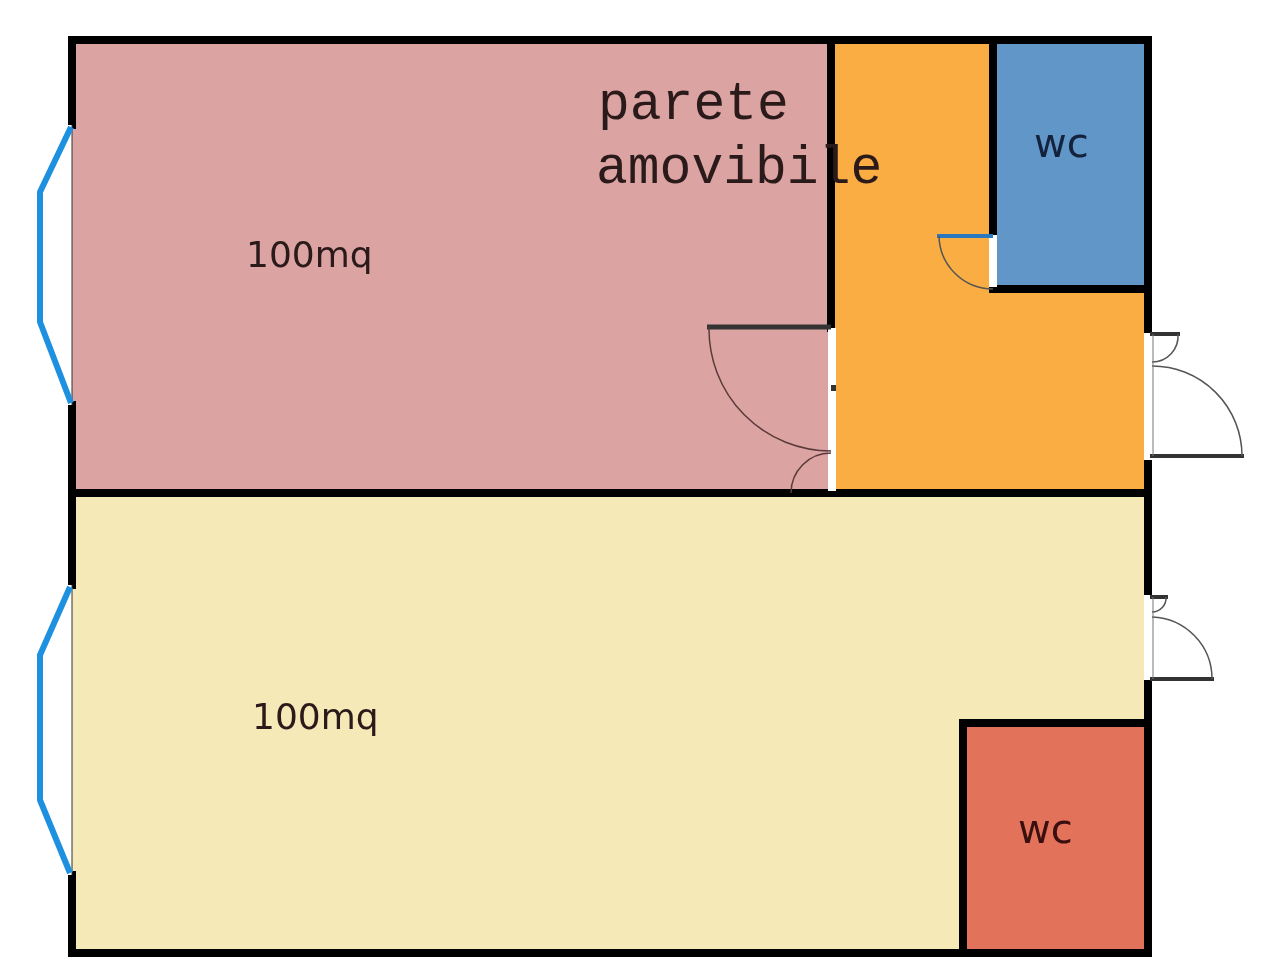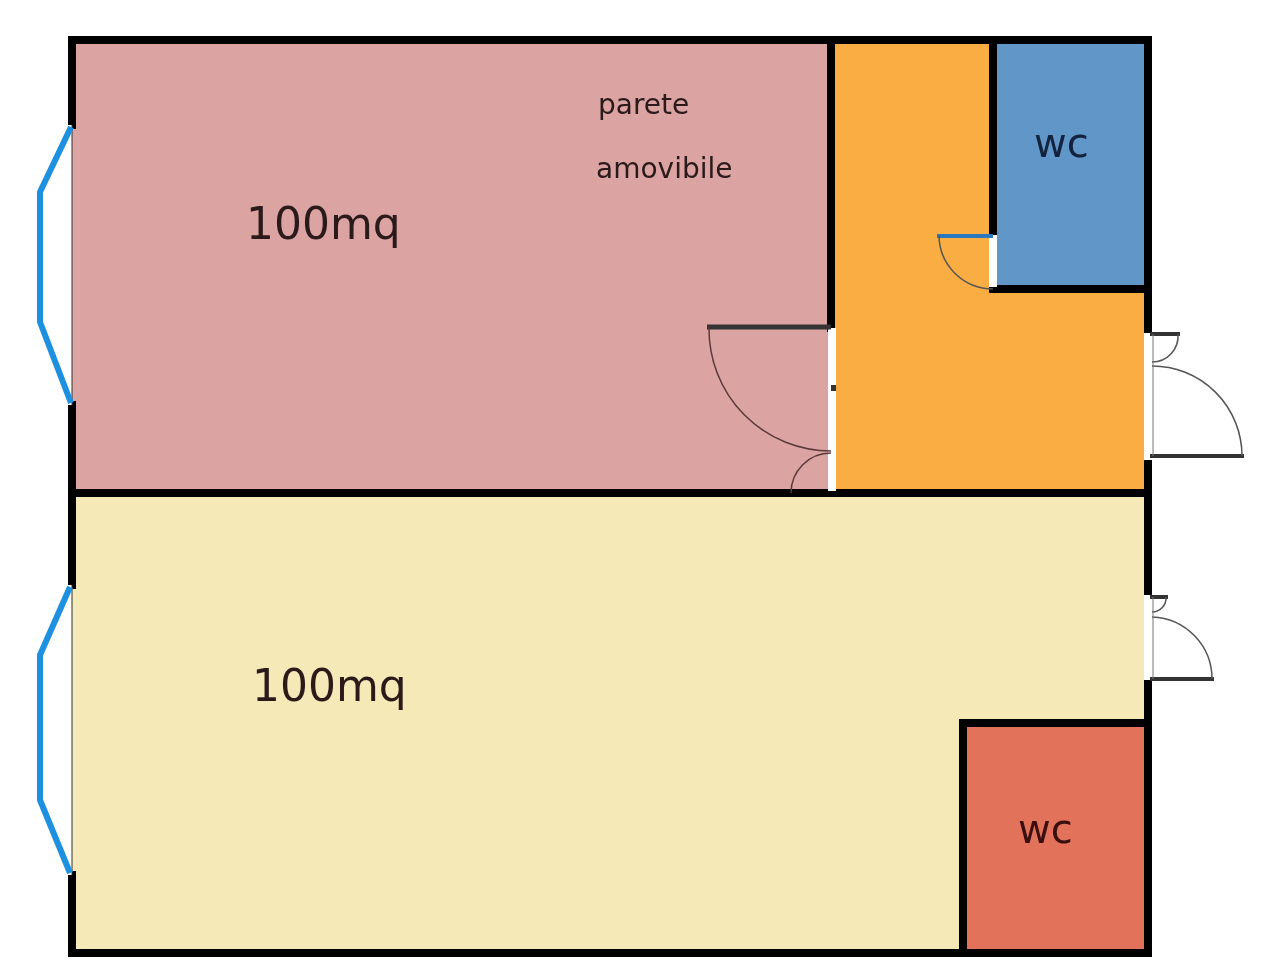--- a/index.html
+++ b/index.html
@@ -1,20 +1,20 @@
 <!DOCTYPE html>
 <html><head>
   <meta charset="utf-8">
   <style>
     html, body { margin: 0; padding: 0; background: #ffffff; }
     body { width: 1280px; height: 960px; overflow: hidden; position: relative; }
     #plan { position: absolute; left: 0; top: 0; width: 1280px; height: 960px; }
     .lbl { position: absolute; font-family: "DejaVu Sans", sans-serif; color: #2a1a1a; white-space: nowrap; }
-    .lbl-area { font-size: 44px; }
-    .lbl-note { font-size: 28px; line-height: 62px; }
+    .lbl-area { font-size: 36px; margin-top: 36px; }
+    .lbl-note { font-size: 53px; line-height: 62px; font-family: Liberation Mono, monospace; }
     .lbl-wc { font-size: 40px; }
     .lbl-wc-blue { color: #14233d; }
     .lbl-wc-red { color: #3a0f0f; }
   </style>
 </head>
 <body>
 
 <svg id="plan" viewBox="0 0 1280 960" xmlns="http://www.w3.org/2000/svg">
 
   <rect x="72" y="40" width="762" height="453" fill="#dca3a3"></rect>

